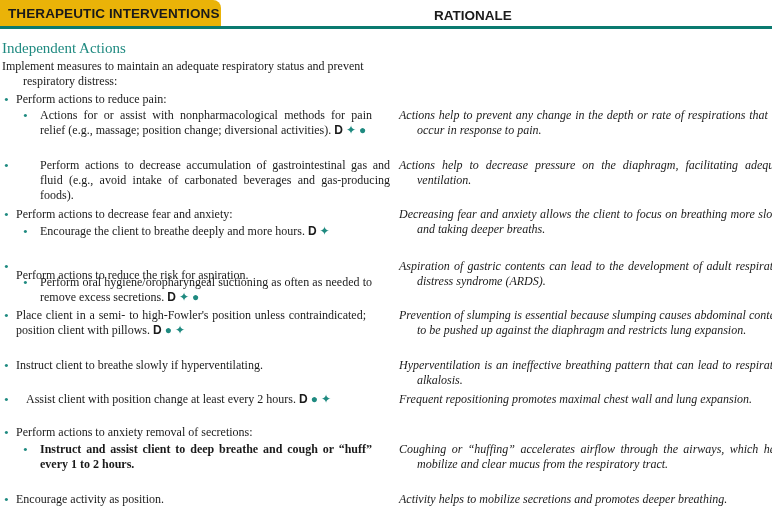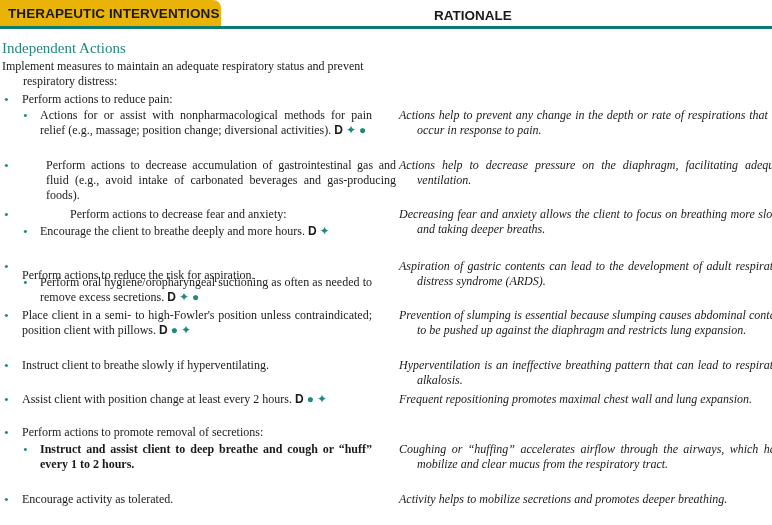--- a/index.html
+++ b/index.html
@@ -13,21 +13,21 @@
     .rat-label { position: absolute; left: 399px; top: 8px; font-family: "Liberation Sans", "DejaVu Sans", sans-serif;
            font-size: 13.5px; font-weight: bold; color: #1a1a1a; margin-left: 35px; }
     .rule { position: absolute; left: 0; top: 26px; width: 772px; height: 3px; background: #0b7a70; }
     .section-title { position: absolute; left: 2px; top: 40px; font-size: 15px; font-weight: normal; color: #1f8a80; }
     .txt { position: absolute; font-size: 12px; line-height: 15px; }
     .left { left: 2px; width: 370px; }
     .right { left: 399px; width: 372px; font-style: italic; text-align: justify; }
     .hang { padding-left: 21px; text-indent: -21px; }
     .b1 { position: absolute; left: 4px; font-size: 13.5px; color: #1f8a80; }
     .b2 { position: absolute; left: 23px; font-size: 13.5px; color: #1f8a80; }
-    .l1 { left: 22px; width: 350px; text-align: justify; }
+    .l1 { left: 16px; width: 350px; text-align: justify; }
     .l2 { left: 40px; width: 332px; text-align: justify; }
     .rhang { padding-left: 18px; text-indent: -18px; }
     .marks { font-family: "Liberation Sans", "DejaVu Sans", sans-serif; font-weight: bold; font-style: normal; }
     .mk { color: #1f8a80; font-weight: normal; margin-left: 3px; }
   </style>
 </head>
 <body>
 
 <div class="header">
   <div class="tab">
@@ -45,21 +45,21 @@
 
 <span class="b2" style="top:108px;">•</span>
 <div class="txt l2" style="top:108px;"><span>Actions for or assist with nonpharmacological methods for pain relief (e.g., massage; position change; diversional activities).</span> <span class="marks"><span>D</span><span class="mk">✦</span><span class="mk">●</span></span></div>
 <div class="txt right rhang" style="top:108px;">Actions help to prevent any change in the depth or rate of respirations that can occur in response to pain.</div>
 
 <span class="b1" style="top:158px;">•</span>
 <div class="txt l1" style="top:158px;margin-left:24px;">Perform actions to decrease accumulation of gastrointestinal gas and fluid (e.g., avoid intake of carbonated beverages and gas-producing foods).</div>
 <div class="txt right rhang" style="top:158px;">Actions help to decrease pressure on the diaphragm, facilitating adequate ventilation.</div>
 
 <span class="b1" style="top:207px;">•</span>
-<div class="txt l1" style="top:207px;margin-left:48px;">Perform actions to decrease fear and anxiety:</div>
+<div class="txt l1" style="top:207px;">Perform actions to decrease fear and anxiety:</div>
 <div class="txt right rhang" style="top:207px;">Decreasing fear and anxiety allows the client to focus on breathing more slowly and taking deeper breaths.</div>
 
 <span class="b2" style="top:224px;">•</span>
 <div class="txt l2" style="top:224px;"><span>Encourage the client to breathe deeply and more hours.</span> <span class="marks"><span>D</span><span class="mk">✦</span></span></div>
 
 <span class="b1" style="top:259px;">•</span>
 <div class="txt l1" style="top:259px;margin-top:9px;">Perform actions to reduce the risk for aspiration.</div>
 <div class="txt right rhang" style="top:259px;">Aspiration of gastric contents can lead to the development of adult respiratory distress syndrome (ARDS).</div>
 
 <span class="b2" style="top:275px;">•</span>
@@ -67,25 +67,25 @@
 
 <span class="b1" style="top:308px;">•</span>
 <div class="txt l1" style="top:308px;"><span>Place client in a semi- to high-Fowler's position unless contraindicated; position client with pillows.</span> <span class="marks"><span>D</span><span class="mk">●</span><span class="mk">✦</span></span></div>
 <div class="txt right rhang" style="top:308px;">Prevention of slumping is essential because slumping causes abdominal contents to be pushed up against the diaphragm and restricts lung expansion.</div>
 
 <span class="b1" style="top:358px;">•</span>
 <div class="txt l1" style="top:358px;font-family:Liberation Serif, serif;">Instruct client to breathe slowly if hyperventilating.</div>
 <div class="txt right rhang" style="top:358px;">Hyperventilation is an ineffective breathing pattern that can lead to respiratory alkalosis.</div>
 
 <span class="b1" style="top:392px;">•</span>
-<div class="txt l1" style="top:392px;"><span>Assist client with position change at least every 2 hours.</span> <span class="marks"><span>D</span><span class="mk">●</span><span class="mk">✦</span></span></div>
+<div class="txt l1" style="top:392px;margin-left:10px;"><span>Assist client with position change at least every 2 hours.</span> <span class="marks"><span>D</span><span class="mk">●</span><span class="mk">✦</span></span></div>
 <div class="txt right rhang" style="top:392px;">Frequent repositioning promotes maximal chest wall and lung expansion.</div>
 
 <span class="b1" style="top:425px;">•</span>
-<div class="txt l1" style="top:425px;">Perform actions to promote removal of secretions:</div>
+<div class="txt l1" style="top:425px;">Perform actions to anxiety removal of secretions:</div>
 
 <span class="b2" style="top:442px;">•</span>
 <div class="txt l2" style="top:442px;font-weight:bold;">Instruct and assist client to deep breathe and cough or “huff” every 1 to 2 hours.</div>
 <div class="txt right rhang" style="top:442px;">Coughing or “huffing” accelerates airflow through the airways, which helps mobilize and clear mucus from the respiratory tract.</div>
 
 <span class="b1" style="top:492px;">•</span>
-<div class="txt l1" style="top:492px;">Encourage activity as tolerated.</div>
+<div class="txt l1" style="top:492px;">Encourage activity as position.</div>
 <div class="txt right rhang" style="top:492px;">Activity helps to mobilize secretions and promotes deeper breathing.</div>
 
 </body></html>

